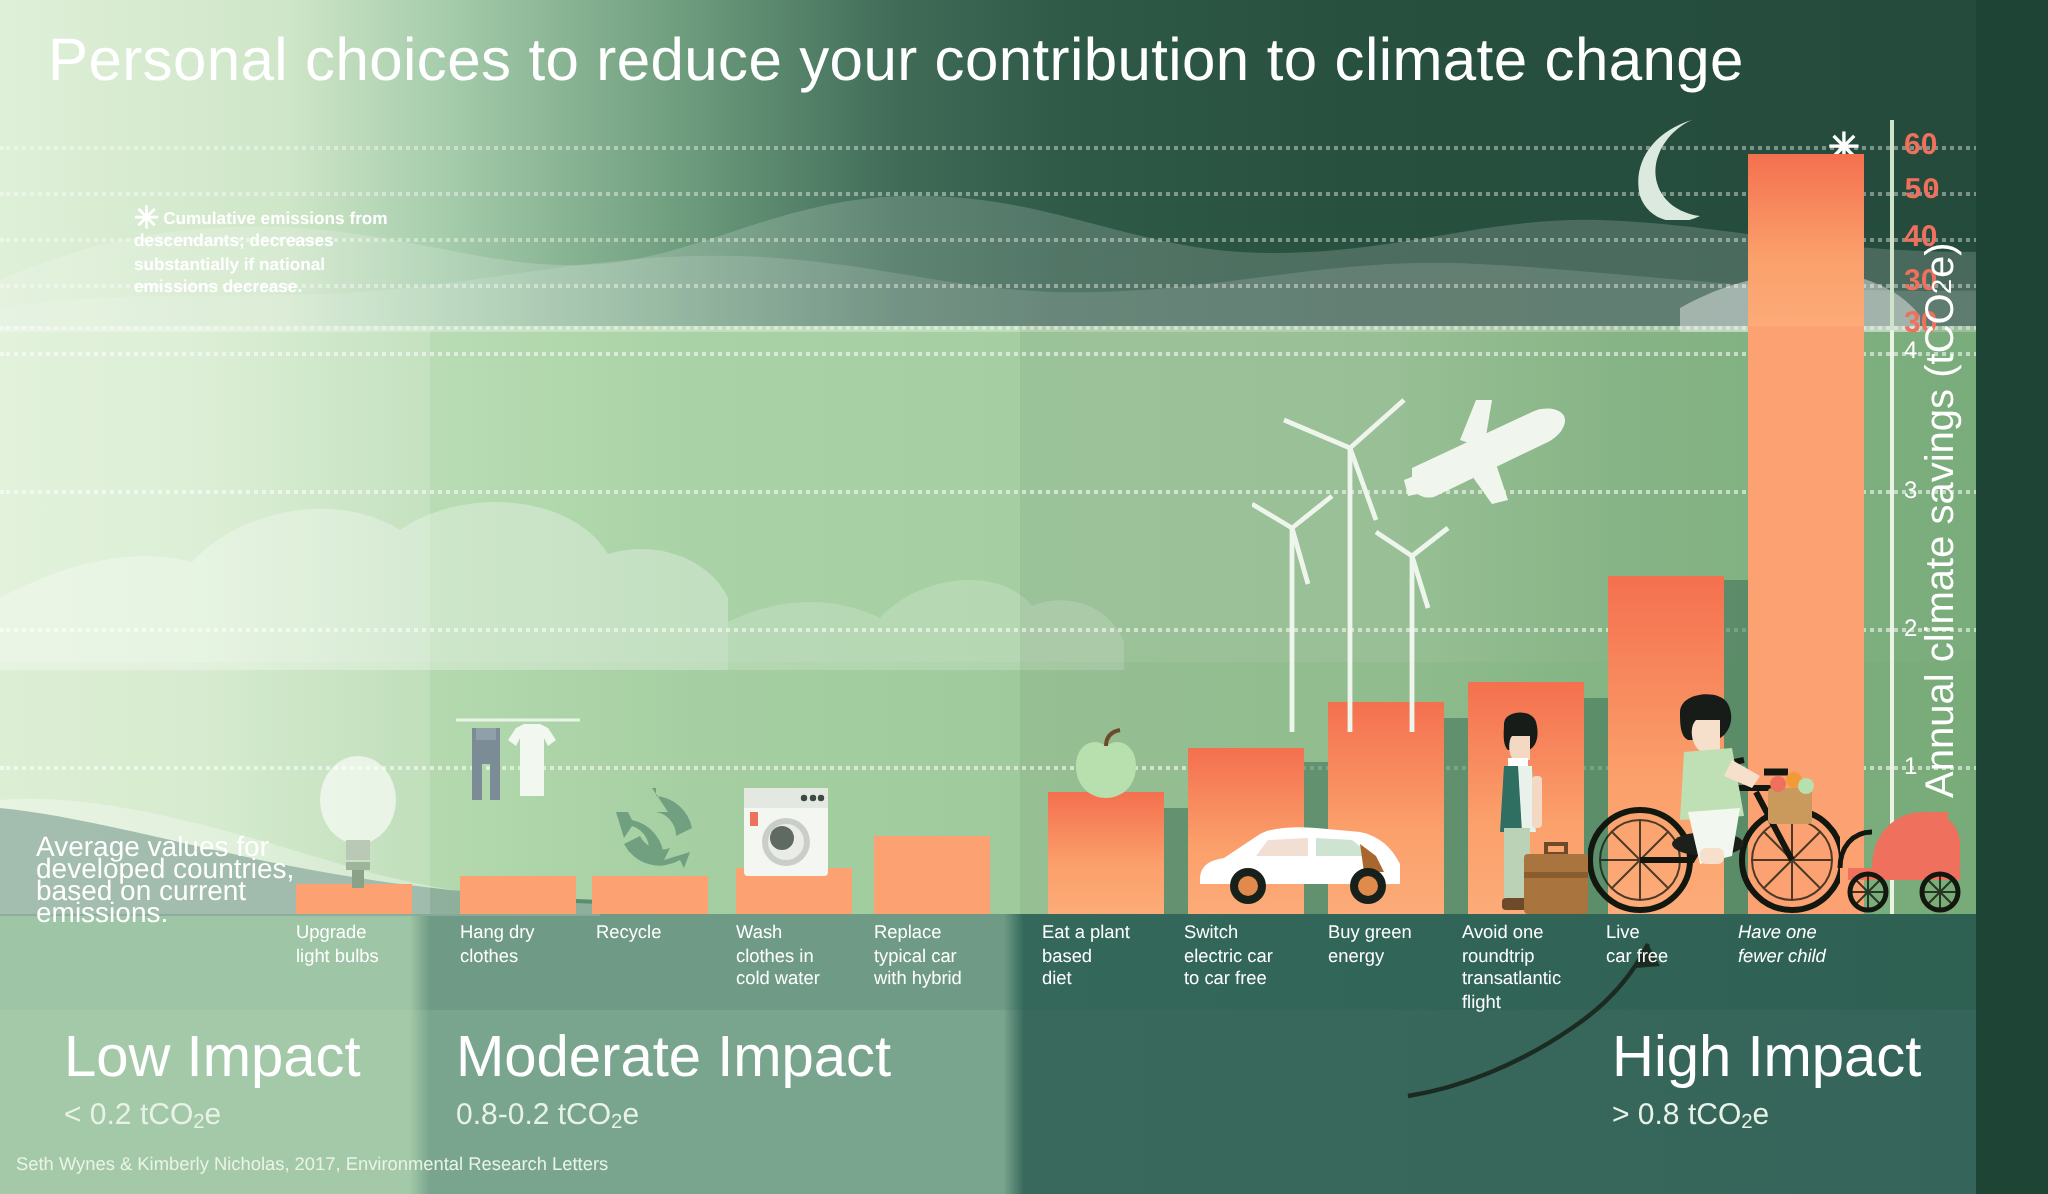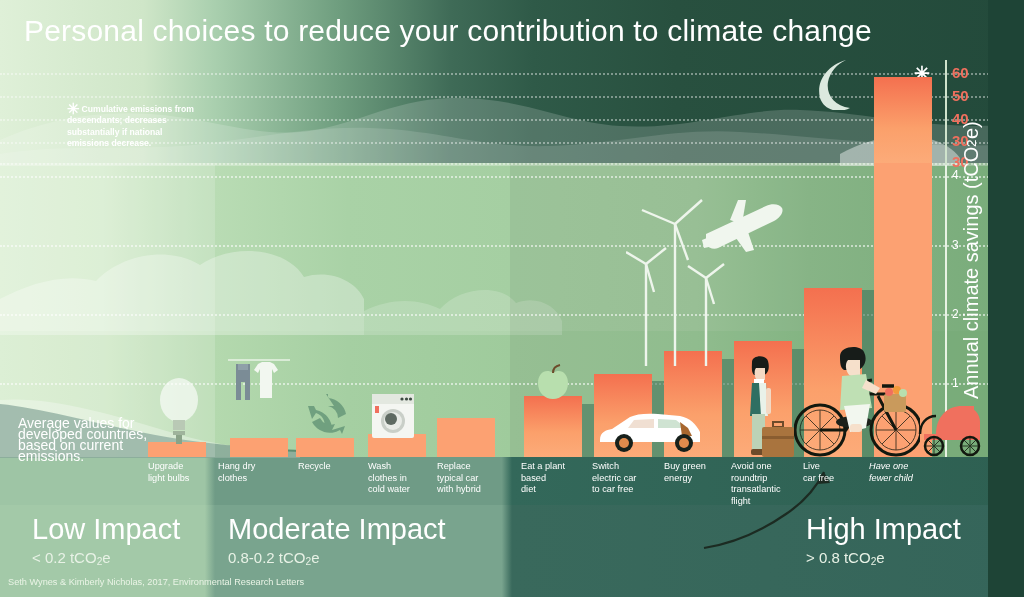--- a/index.html
+++ b/index.html
@@ -130,21 +130,21 @@
   <div id="starnote">
     <span class="ast">✳</span><span>Cumulative emissions from descendants; decreases substantially if national emissions decrease.</span>
   </div>
   <div id="avgnote">Average values for developed countries, based on current emissions.</div>
 
   <div id="axisline-top"></div>
   <div id="axisline-bot"></div>
   <div id="asterisk">✳</div>
 
   <div class="tick red" style="top:64px;">60</div>
-  <div class="tick red" style="top:87px;">50</div>
+  <div class="tick red" style="top:87px;font-family:Liberation Mono, monospace;">50</div>
   <div class="tick red" style="top:110px;">40</div>
   <div class="tick red" style="top:132px;">30</div>
   <div class="tick red" style="top:153px;">30</div>
 
   <div class="tick wht" style="top:168px;">4</div>
   <div class="tick wht" style="top:238px;">3</div>
   <div class="tick wht" style="top:307px;">2</div>
   <div class="tick wht" style="top:376px;">1</div>
 
   <div id="axistitle">
@@ -312,21 +312,21 @@
     </g>
   </svg>
 
   <svg class="gfx" style="left:700px;top:452px;width:150px;height:100px;">
     <path d="M4,96 C30,92 60,80 86,62 C104,50 116,36 124,20" stroke="#1c2b22" stroke-width="2.2" fill="none"></path>
     <path d="M124,20 L118,32 L130,31 Z" fill="#1c2b22"></path>
   </svg>
 
   <div class="blabel" style="left:148px;white-space:pre-line;">Upgrade
 light bulbs</div>
-  <div class="blabel" style="left:218px;white-space:pre-line;">Hang dry
+  <div class="blabel" style="left:230px;white-space:pre-line;">Hang dry
 clothes</div>
   <div class="blabel" style="left:298px;white-space:pre-line;">Recycle</div>
   <div class="blabel" style="left:368px;white-space:pre-line;">Wash
 clothes in
 cold water</div>
   <div class="blabel" style="left:437px;white-space:pre-line;">Replace
 typical car
 with hybrid</div>
   <div class="blabel" style="left:521px;white-space:pre-line;">Eat a plant
 based

